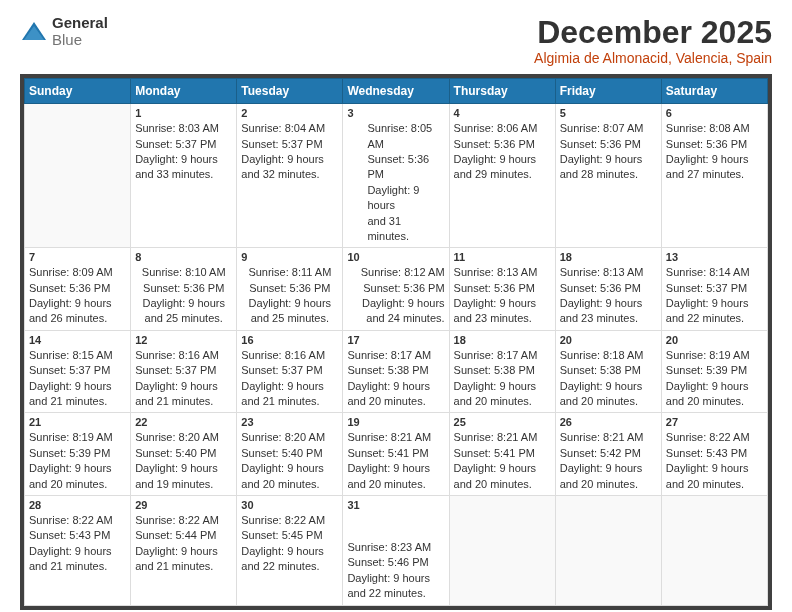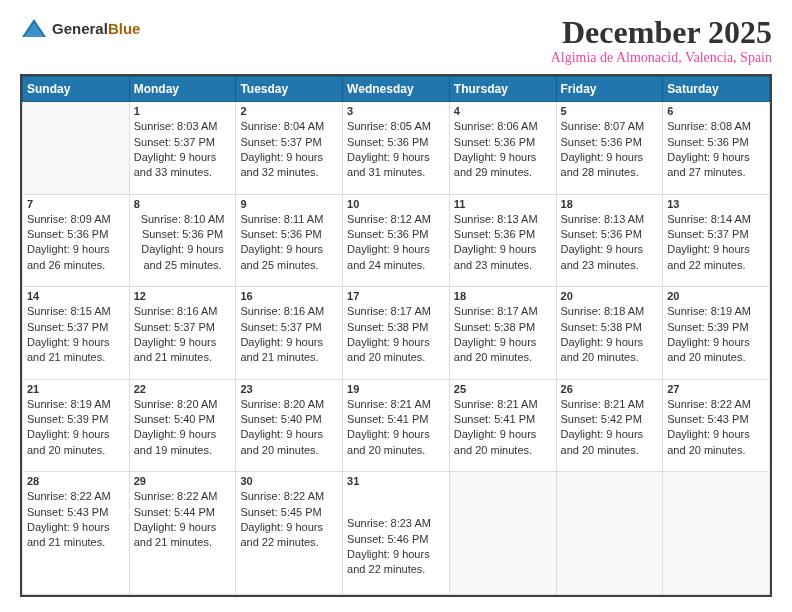--- a/index.html
+++ b/index.html
@@ -23,54 +23,53 @@
       justify-content: space-between;
       margin-bottom: 8px;
     }
     .logo {
       display: flex;
       align-items: center;
       gap: 4px;
     }
     .logo-text {
       display: flex;
-      flex-direction: row;
+      flex-direction: column;
       line-height: 1.1;
     }
     .logo-general {
       font-size: 15px;
       font-weight: bold;
       color: #333;
     }
     .logo-blue {
       font-size: 15px;
-      font-weight: bold;
-      color: #a16207;
+      font-weight: normal;
+      color: #737373;
     }
     .logo-icon {
       width: 28px;
       height: 28px;
     }
     .title-block {
       text-align: right;
-      font-family: Liberation Serif, serif;
     }
     .month-title {
       font-size: 32px;
       font-weight: bold;
       color: #333;
       line-height: 1.1;
     }
     .location {
       font-size: 14px;
-      color: #ec4899;
+      color: #c2410c;
     }
     .calendar {
       flex: 1;
-      border: 2px solid #404040;
+      border: 4px solid #404040;
       border-collapse: collapse;
       width: 100%;
     }
     .calendar table {
       width: 100%;
       border-collapse: collapse;
       height: 100%;
     }
     .calendar thead tr th {
       background: #2176ae;
@@ -156,21 +155,21 @@
             </td>
             <td>
               <span class="day-number">2</span>
               <div class="cell-info" style="white-space: pre-line;">Sunrise: 8:04 AM
 Sunset: 5:37 PM
 Daylight: 9 hours
 and 32 minutes.</div>
             </td>
             <td>
               <span class="day-number">3</span>
-              <div class="cell-info" style="white-space: pre-line;">Sunrise: 8:05 AM
+              <div class="cell-info" style="white-space: pre-line; margin-left: 20px;">Sunrise: 8:05 AM
 Sunset: 5:36 PM
 Daylight: 9 hours
 and 31 minutes.</div>
             </td>
             <td>
               <span class="day-number">4</span>
               <div class="cell-info" style="white-space: pre-line;">Sunrise: 8:06 AM
 Sunset: 5:36 PM
 Daylight: 9 hours
 and 29 minutes.</div>
@@ -200,28 +199,28 @@
             </td>
             <td>
               <span class="day-number">8</span>
               <div class="cell-info" style="white-space: pre-line; text-align: center;">Sunrise: 8:10 AM
 Sunset: 5:36 PM
 Daylight: 9 hours
 and 25 minutes.</div>
             </td>
             <td>
               <span class="day-number">9</span>
-              <div class="cell-info" style="white-space: pre-line;">Sunrise: 8:11 AM
+              <div class="cell-info" style="white-space: pre-line; text-align: center;">Sunrise: 8:11 AM
 Sunset: 5:36 PM
 Daylight: 9 hours
 and 25 minutes.</div>
             </td>
             <td>
               <span class="day-number">10</span>
-              <div class="cell-info" style="white-space: pre-line;">Sunrise: 8:12 AM
+              <div class="cell-info" style="white-space: pre-line; text-align: right;">Sunrise: 8:12 AM
 Sunset: 5:36 PM
 Daylight: 9 hours
 and 24 minutes.</div>
             </td>
             <td>
               <span class="day-number">11</span>
               <div class="cell-info" style="white-space: pre-line;">Sunrise: 8:13 AM
 Sunset: 5:36 PM
 Daylight: 9 hours
 and 23 minutes.</div>

